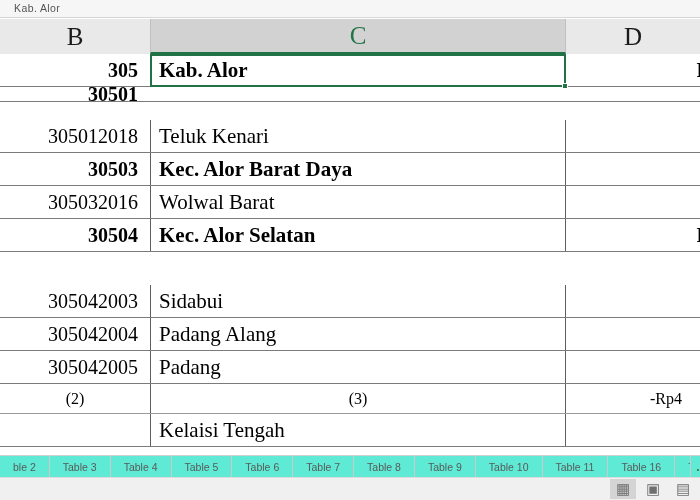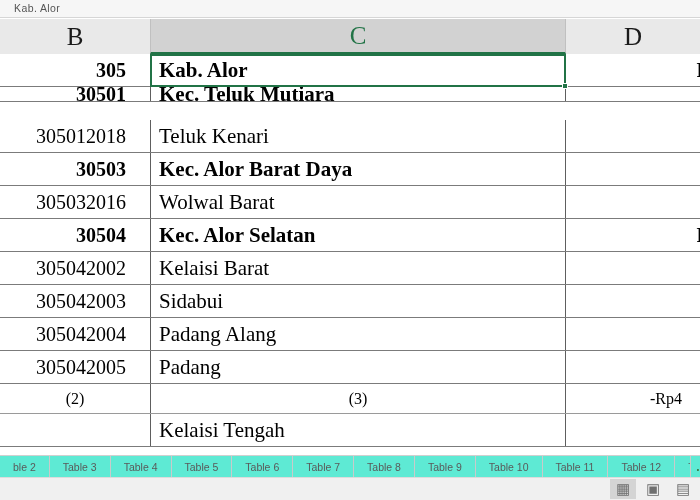--- a/index.html
+++ b/index.html
@@ -60,21 +60,21 @@
   .row.thin-sep { border-bottom: 1px solid #9a9a9a; }
   .cell {
     position: absolute; top: 0; height: 100%;
     display: flex; align-items: center;
     font-family: "Liberation Serif", serif;
     color: #000000;
     overflow: hidden;
     white-space: nowrap;
   }
   .cell.colB { left: 0;   width: 150px; justify-content: flex-end;
-               padding-right: 24px; font-size: 20px; }
+               padding-right: 12px; font-size: 20px; }
   .cell.colC { left: 150px; width: 416px; justify-content: flex-start;
                padding-left: 8px; font-size: 21px;
                border-left: 1px solid #5e5e5e; border-right: 1px solid #5e5e5e; }
   .cell.colD { left: 566px; width: 200px; justify-content: flex-end;
                padding-right: 6px; font-size: 21px; }
   .bold { font-weight: bold; }
   .center { justify-content: center !important; padding: 0 !important; }
   .small { font-size: 16px !important; }
 
   
@@ -139,21 +139,20 @@
 
 <div id="grid">
 
   <div class="row" style="top: 0px; height: 33px;">
       <div class="cell colB bold">305</div>
       <div class="cell colC bold">Kab. Alor</div>
       <div class="cell colD bold">Rp3.85</div>
     </div>
     <div class="row" style="top: 33px; height: 15px;">
       <div class="cell colB bold">30501</div>
-      <div class="cell colC bold">Kec. Teluk Mutiara</div>
       <div class="cell colD bold">Rp12</div>
     </div>
     <div class="row" style="top: 66px; height: 33px;">
       <div class="cell colB">305012018</div>
       <div class="cell colC">Teluk Kenari</div>
       <div class="cell colD">Rp1</div>
     </div>
     <div class="row" style="top: 99px; height: 33px;">
       <div class="cell colB bold">30503</div>
       <div class="cell colC bold">Kec. Alor Barat Daya</div>
@@ -161,25 +160,20 @@
     </div>
     <div class="row" style="top: 132px; height: 33px;">
       <div class="cell colB">305032016</div>
       <div class="cell colC">Wolwal Barat</div>
       <div class="cell colD">Rp1</div>
     </div>
     <div class="row" style="top: 165px; height: 33px;">
       <div class="cell colB bold">30504</div>
       <div class="cell colC bold">Kec. Alor Selatan</div>
       <div class="cell colD bold">Rp1.44</div>
-    </div>
-    <div class="row" style="top: 198px; height: 33px;">
-      <div class="cell colB">305042002</div>
-      <div class="cell colC">Kelaisi Barat</div>
-      <div class="cell colD">Rp1</div>
     </div>
     <div class="row" style="top: 231px; height: 33px;">
       <div class="cell colB">305042003</div>
       <div class="cell colC">Sidabui</div>
       <div class="cell colD">Rp1</div>
     </div>
     <div class="row" style="top: 264px; height: 33px;">
       <div class="cell colB">305042004</div>
       <div class="cell colC">Padang Alang</div>
       <div class="cell colD">Rp1</div>
@@ -207,21 +201,21 @@
 <div class="tab">ble 2</div>
     <div class="tab">Table 3</div>
     <div class="tab">Table 4</div>
     <div class="tab">Table 5</div>
     <div class="tab">Table 6</div>
     <div class="tab">Table 7</div>
     <div class="tab">Table 8</div>
     <div class="tab">Table 9</div>
     <div class="tab">Table 10</div>
     <div class="tab">Table 11</div>
-    <div class="tab">Table 12</div>
+    <div class="tab">Table 16</div>
     <div class="tab clipped">Table 13</div>
     <div id="tab-ellipsis">...</div>
   </div>
 
 <div id="statusbar">
 
 <div class="viewbtn active" style="font-size: 15px; color: rgb(111, 111, 111);">▦</div>
     <div class="viewbtn" style="font-size: 15px; color: rgb(111, 111, 111);">▣</div>
     <div class="viewbtn" style="font-size: 15px; color: rgb(111, 111, 111);">▤</div>
   </div>

